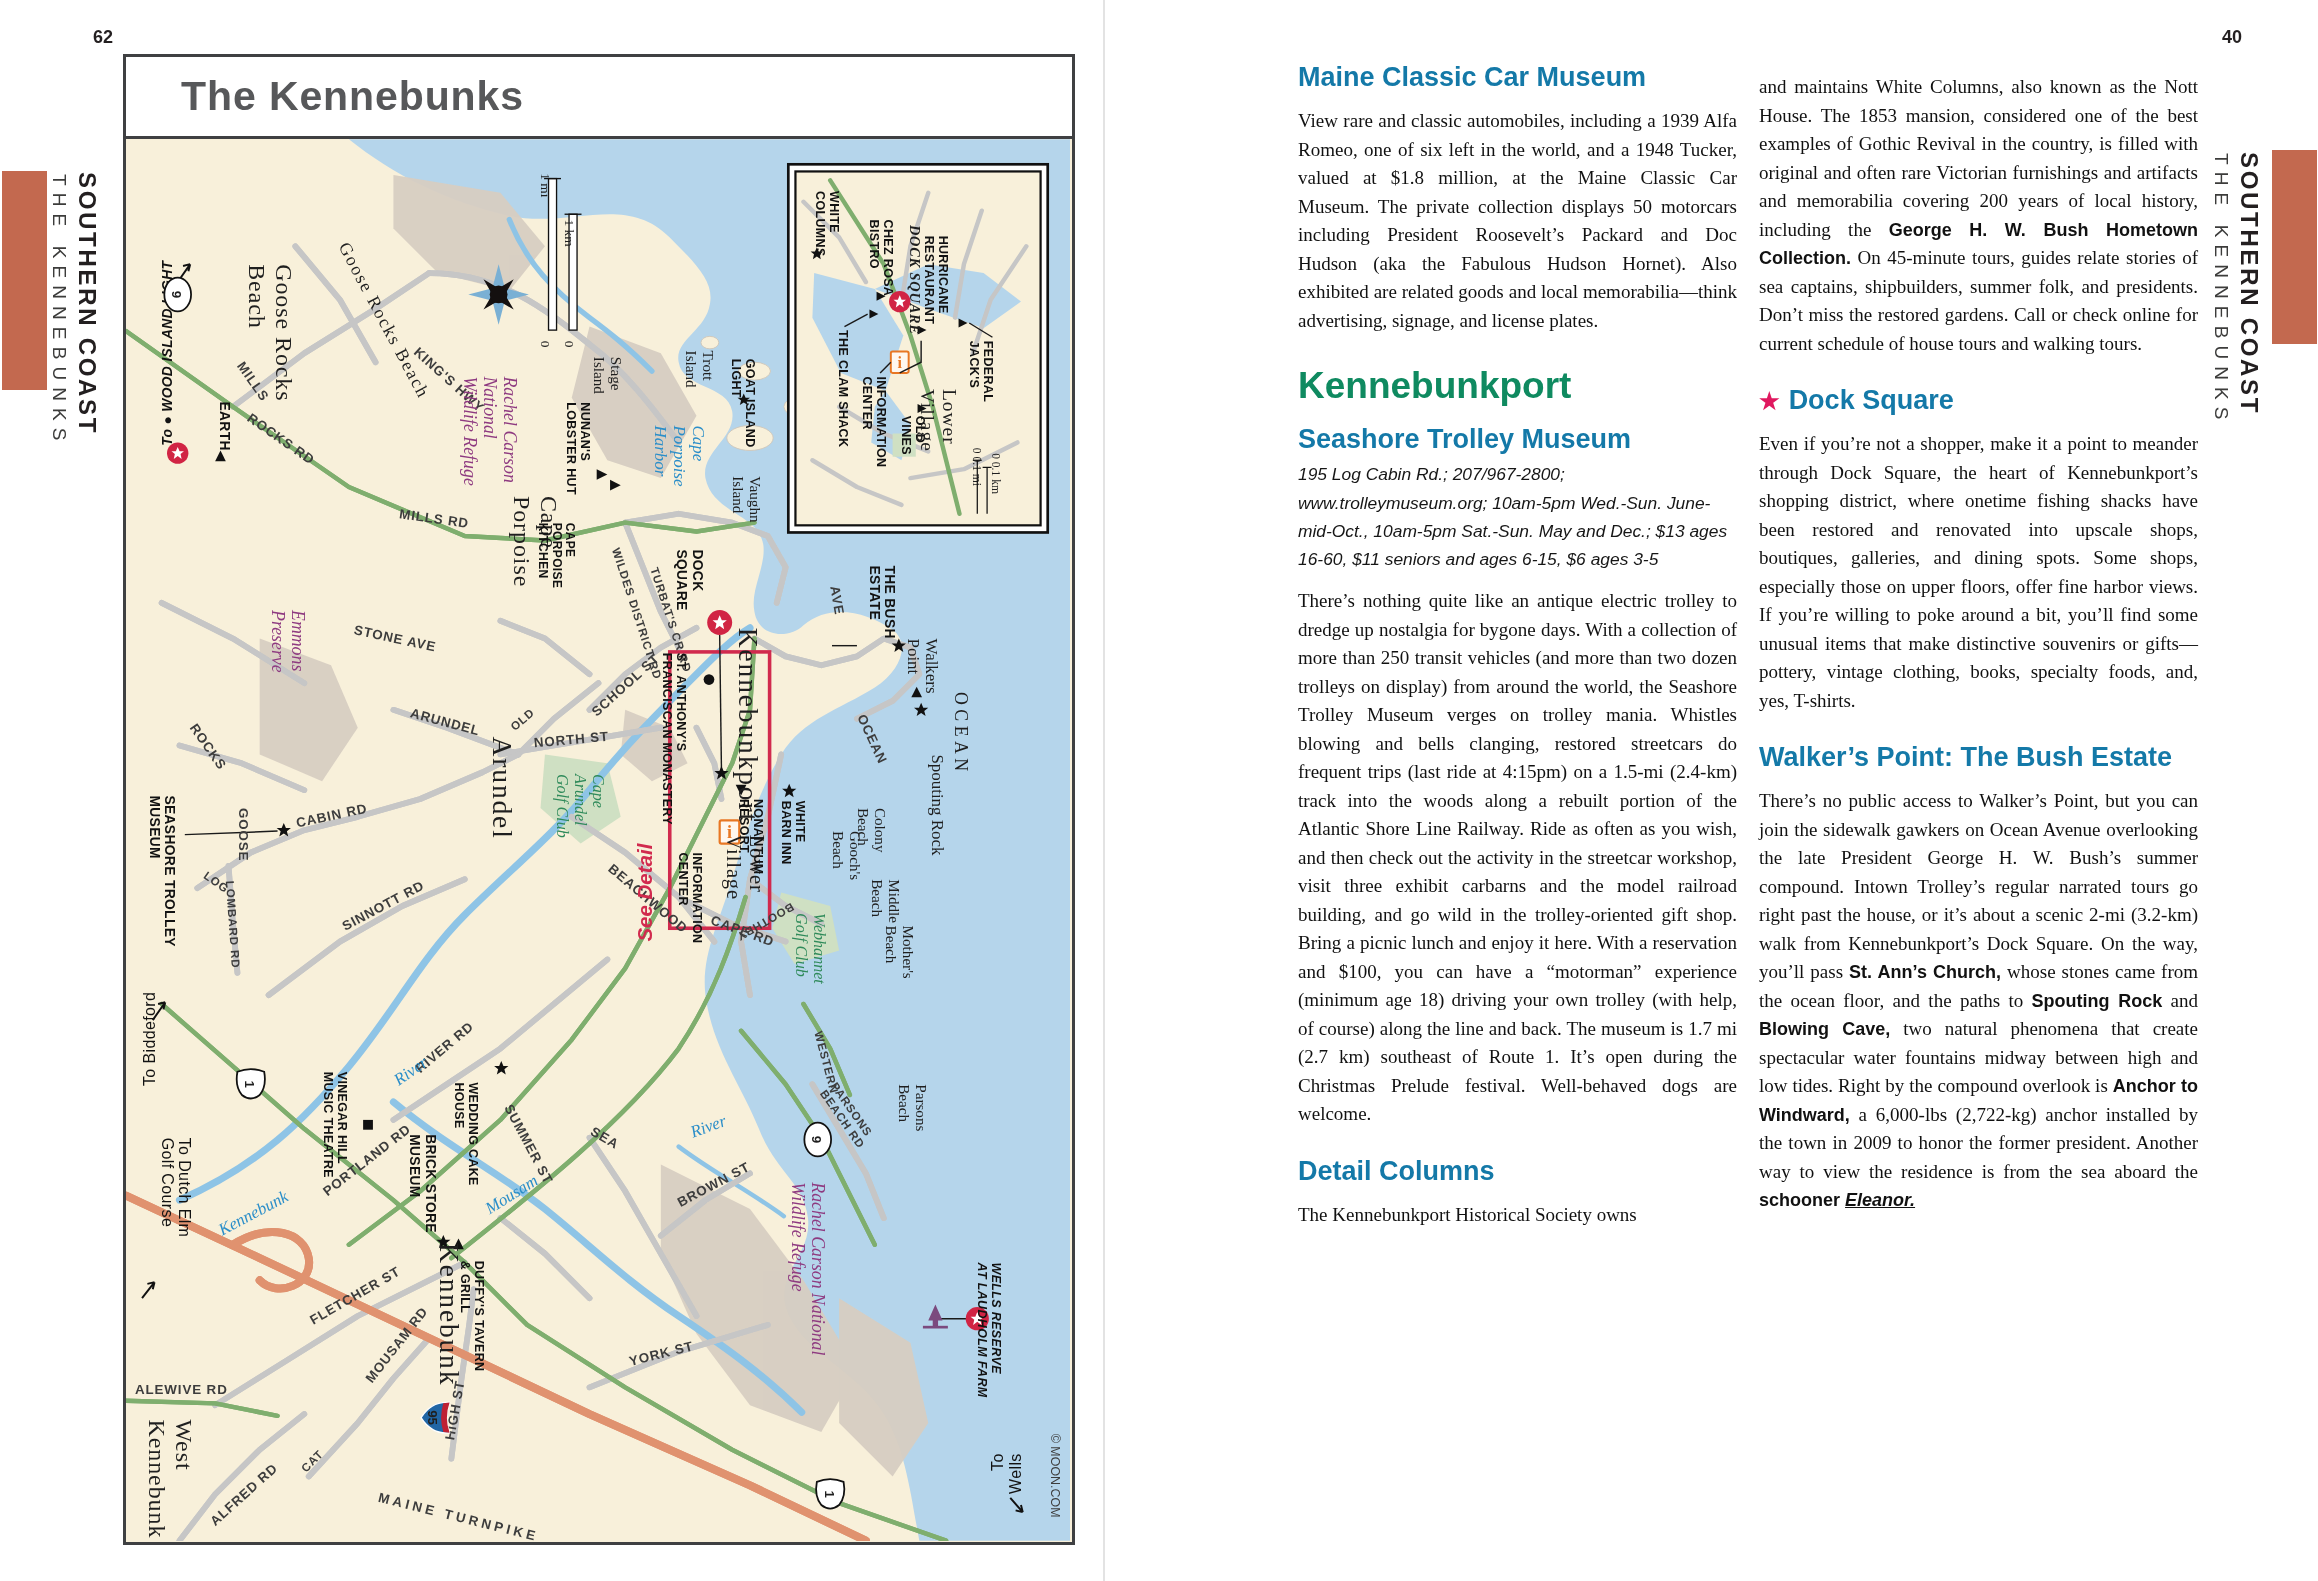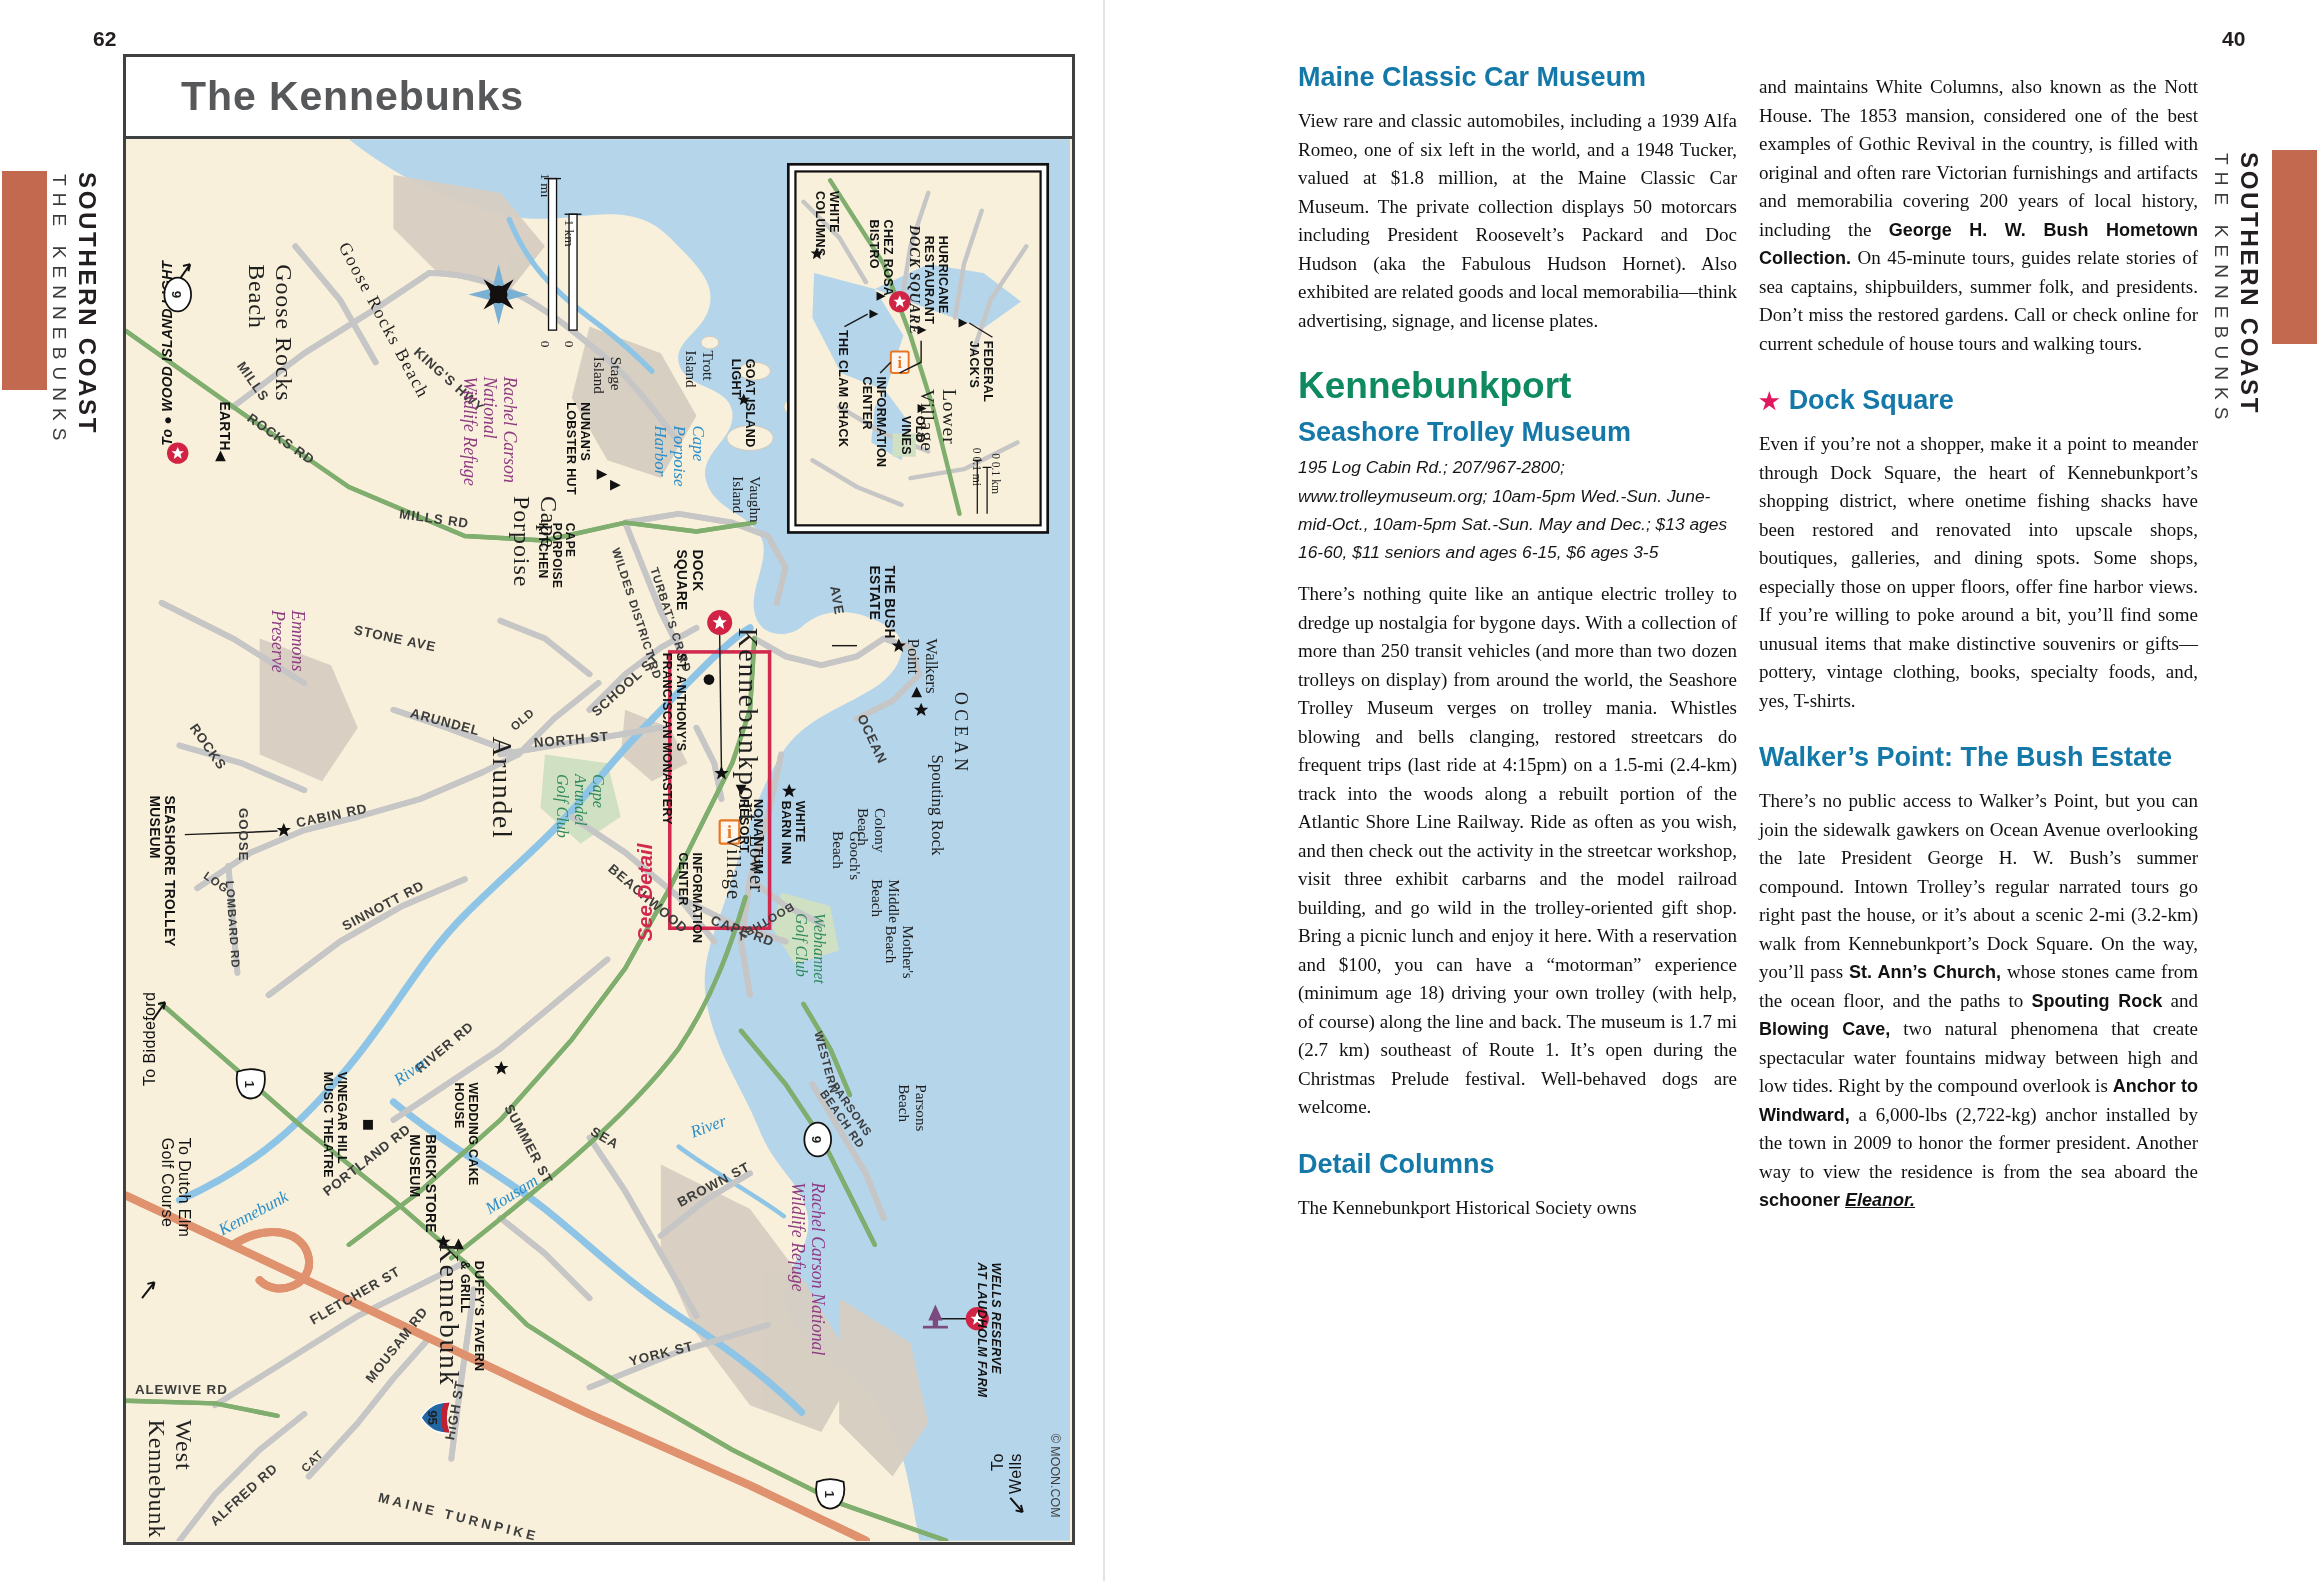--- a/index.html
+++ b/index.html
@@ -1,19 +1,19 @@
 <!DOCTYPE html>
 <html style="font-size:14.3px"><head>
 <meta charset="utf-8">
 <style>
   html,body{margin:0;padding:0;background:#ffffff;}
   body{width:2319px;height:1581px;position:relative;overflow:hidden;
        font-family:"Liberation Sans",sans-serif;color:#1d1d1b;}
   .abs{position:absolute;}
-  .pagenum{font-weight:bold;font-size:21px;color:#231f20;}
+  .pagenum{font-weight:bold;font-size:18px;color:#231f20;}
   
   .edge-block{background:#c3694f;}
   .vtext{writing-mode:vertical-rl;white-space:pre;}
   .edge-title{font-weight:bold;font-size:24px;letter-spacing:2.7px;color:#231f20;}
   .edge-sub{font-size:19px;letter-spacing:7.1px;color:#3c3c3b;font-weight:400;}
   
   .map-box{left:123px;top:54px;width:952px;height:1491px;border:3.6px solid #3f4042;background:#f8f0da;box-sizing:border-box;}
   .map-title-band{height:82px;background:#ffffff;border-bottom:3.6px solid #3f4042;box-sizing:border-box;display:flex;align-items:center;}
   .map-title{font-size:41px;font-weight:bold;color:#57585a;padding-left:55px;letter-spacing:0.9px;}
   
@@ -430,21 +430,21 @@
 
 <div class="abs pagenum" style="left:2222px;top:27px;">40</div>
 <div class="abs edge-block" style="left:2272px;top:150px;width:45px;height:194px;"></div>
 <div class="abs vtext edge-title" style="left:2235px;top:152px;">SOUTHERN COAST</div>
 <div class="abs vtext edge-sub" style="left:2210px;top:153px;">THE KENNEBUNKS</div>
 
 <div class="abs col" style="left:1298px;top:59px;">
   <div class="h3">Maine Classic Car Museum</div>
   <div class="body-text">View rare and classic automobiles, including a 1939 Alfa Romeo, one of six left in the world, and a 1948 Tucker, valued at $1.8 million, at the Maine Classic Car Museum. The private collection displays 50 motorcars including President Roosevelt’s Packard and Doc Hudson (aka the Fabulous Hudson Hornet). Also exhibited are related goods and local memorabilia—think advertising, signage, and license plates.</div>
   <div class="h2">Kennebunkport</div>
-  <div class="h3" style="margin-top:10px;">Seashore Trolley Museum</div>
+  <div class="h3" style="margin-top:17px;">Seashore Trolley Museum</div>
   <div class="info">195 Log Cabin Rd.; 207/967-2800; www.trolleymuseum.org; 10am-5pm Wed.-Sun. June-mid-Oct., 10am-5pm Sat.-Sun. May and Dec.; $13 ages 16-60, $11 seniors and ages 6-15, $6 ages 3-5</div>
   <div class="body-text">There’s nothing quite like an antique electric trolley to dredge up nostalgia for bygone days. With a collection of more than 250 transit vehicles (and more than two dozen trolleys on display) from around the world, the Seashore Trolley Museum verges on trolley mania. Whistles blowing and bells clanging, restored streetcars do frequent trips (last ride at 4:15pm) on a 1.5-mi (2.4-km) track into the woods along a rebuilt portion of the Atlantic Shore Line Railway. Ride as often as you wish, and then check out the activity in the streetcar workshop, visit three exhibit carbarns and the model railroad building, and go wild in the trolley-oriented gift shop. Bring a picnic lunch and enjoy it here. With a reservation and $100, you can have a “motorman” experience (minimum age 18) driving your own trolley (with help, of course) along the line and back. The museum is 1.7 mi (2.7 km) southeast of Route 1. It’s open during the Christmas Prelude festival. Well-behaved dogs are welcome.</div>
   <div class="h3">Detail Columns</div>
   <div class="body-text">The Kennebunkport Historical Society owns</div>
 </div>
 
 <div class="abs col" style="left:1759px;top:59px;">
   <div class="body-text"><span>and maintains White Columns, also known as the Nott House. The 1853 mansion, considered one of the best examples of Gothic Revival in the country, is filled with original and often rare Victorian furnishings and artifacts and memorabilia covering 200 years of local history, including the </span><span class="b">George H. W. Bush Hometown Collection.</span><span> On 45-minute tours, guides relate stories of sea captains, shipbuilders, summer folk, and presidents. Don’t miss the restored gardens. Call or check online for current schedule of house tours and walking tours.</span></div>
   <div class="h3 dockh">
     <span class="star-h">★</span>

